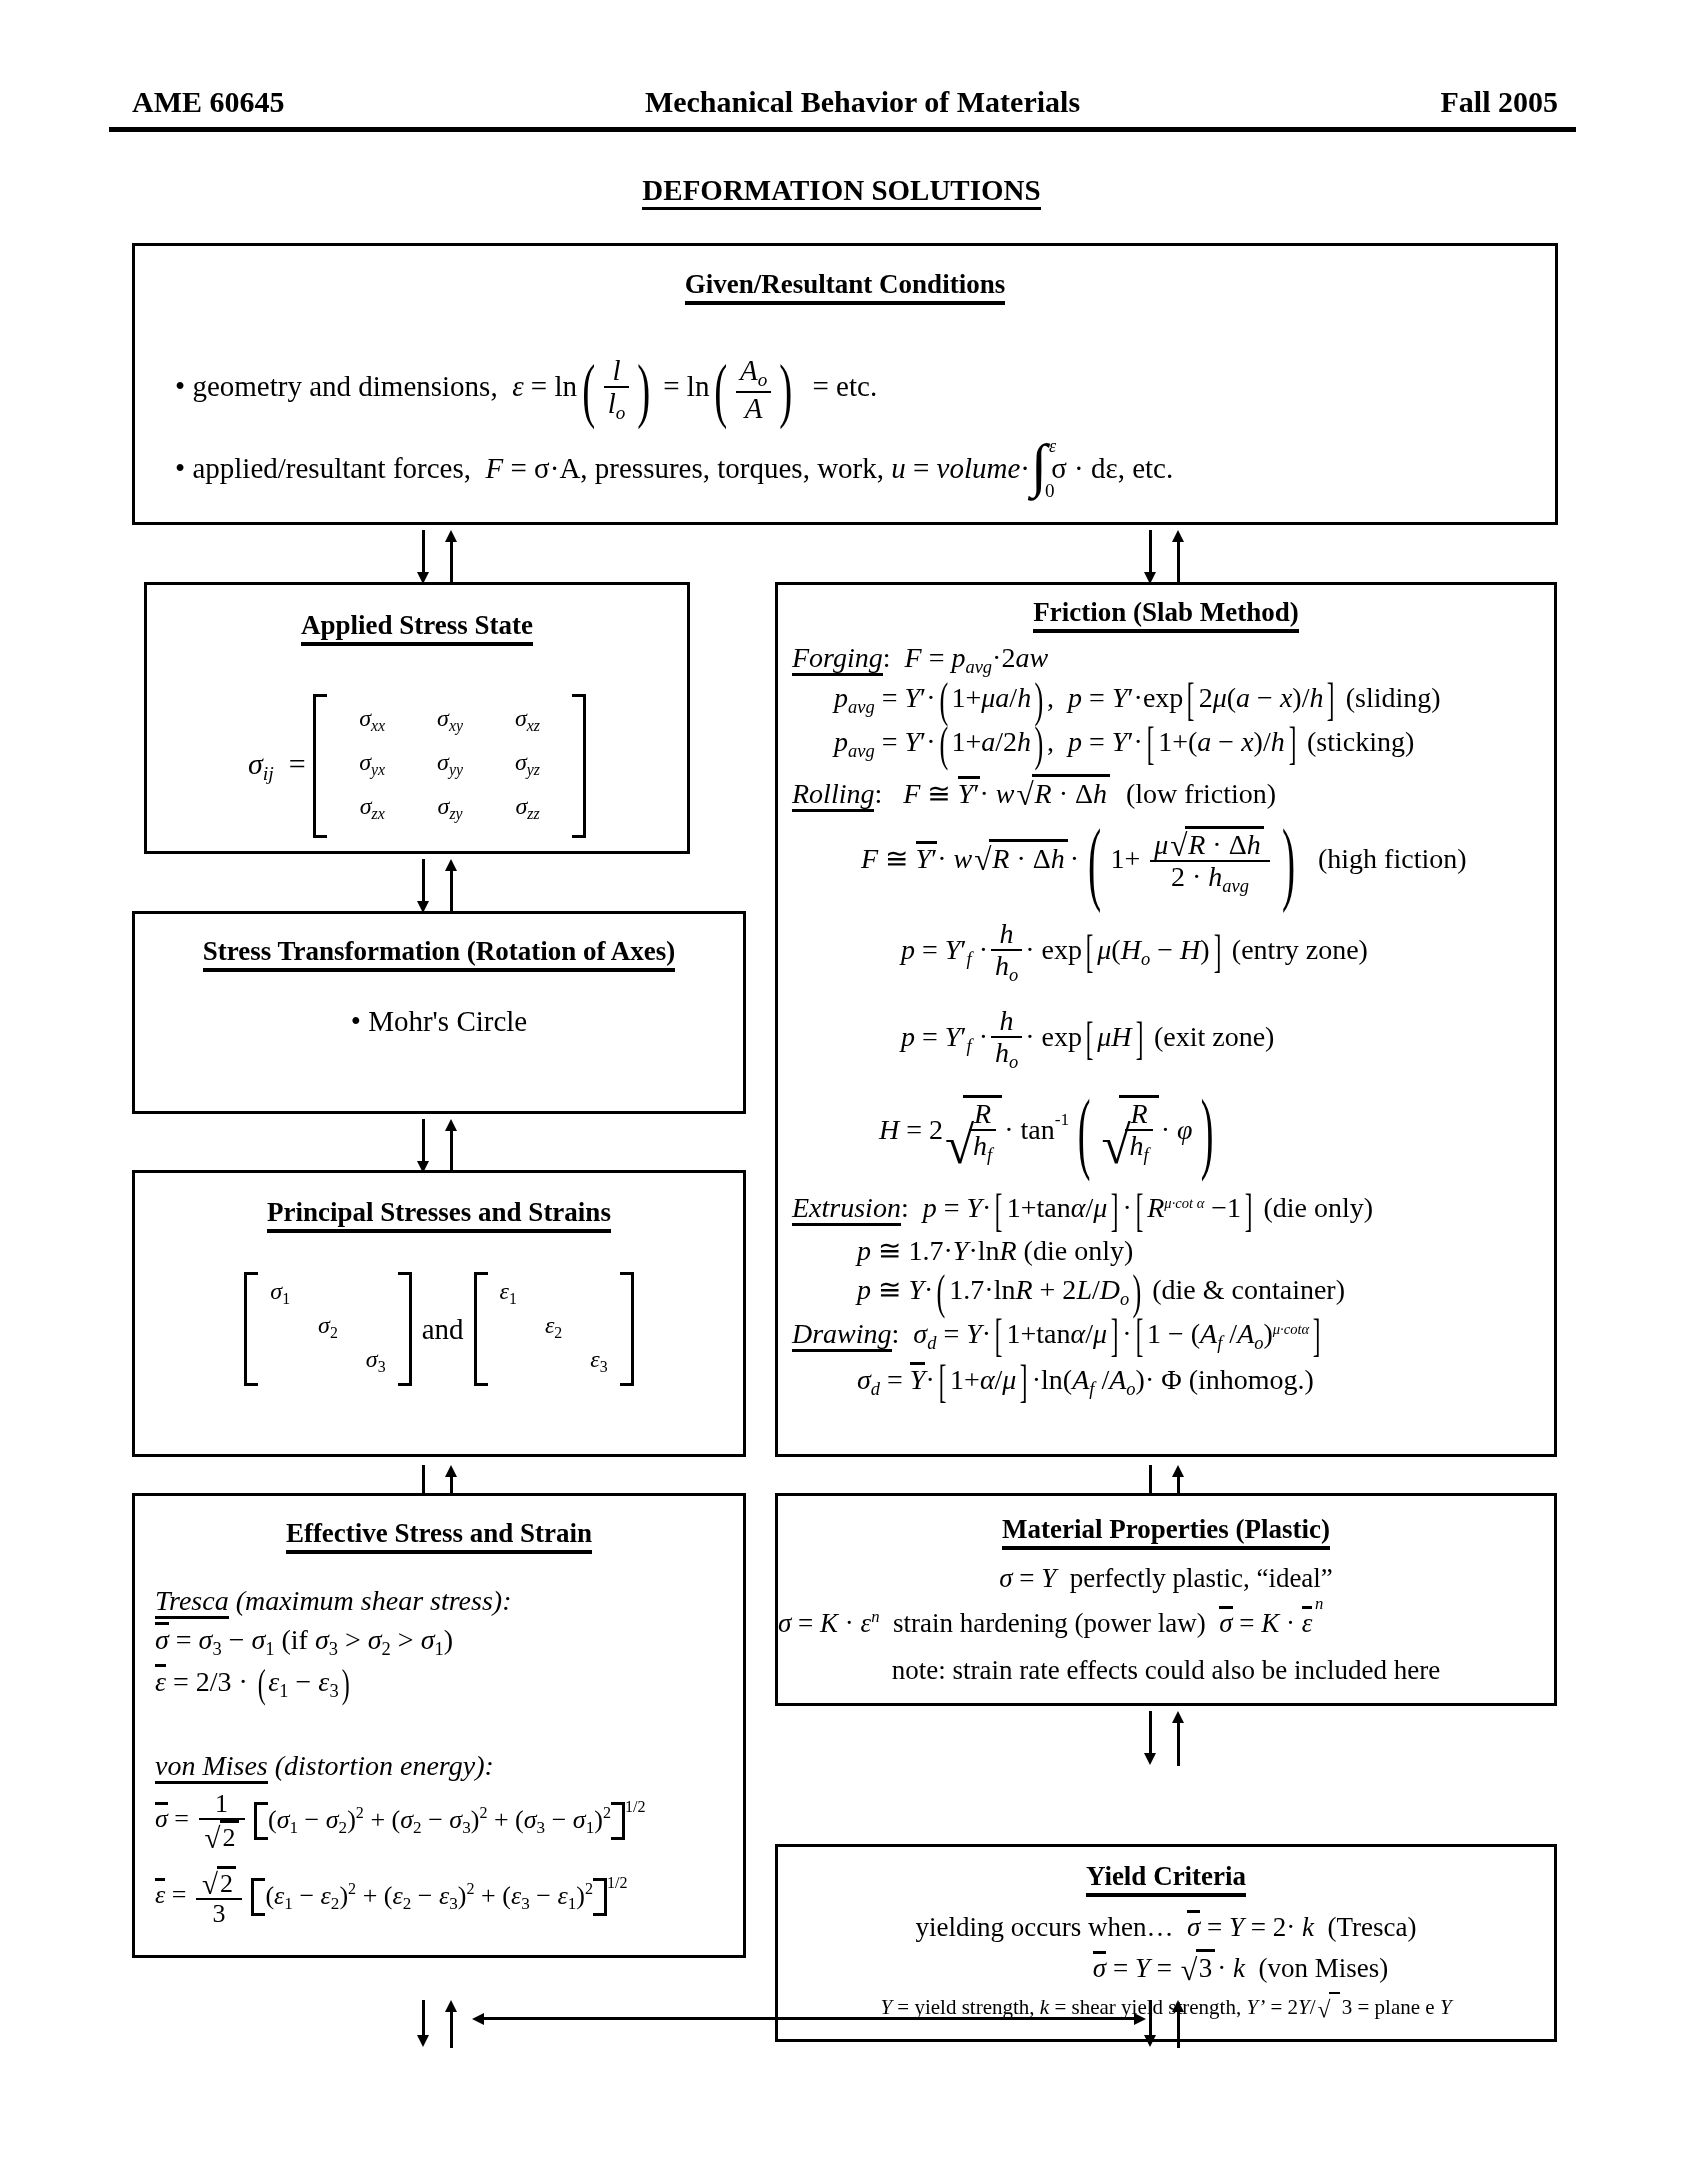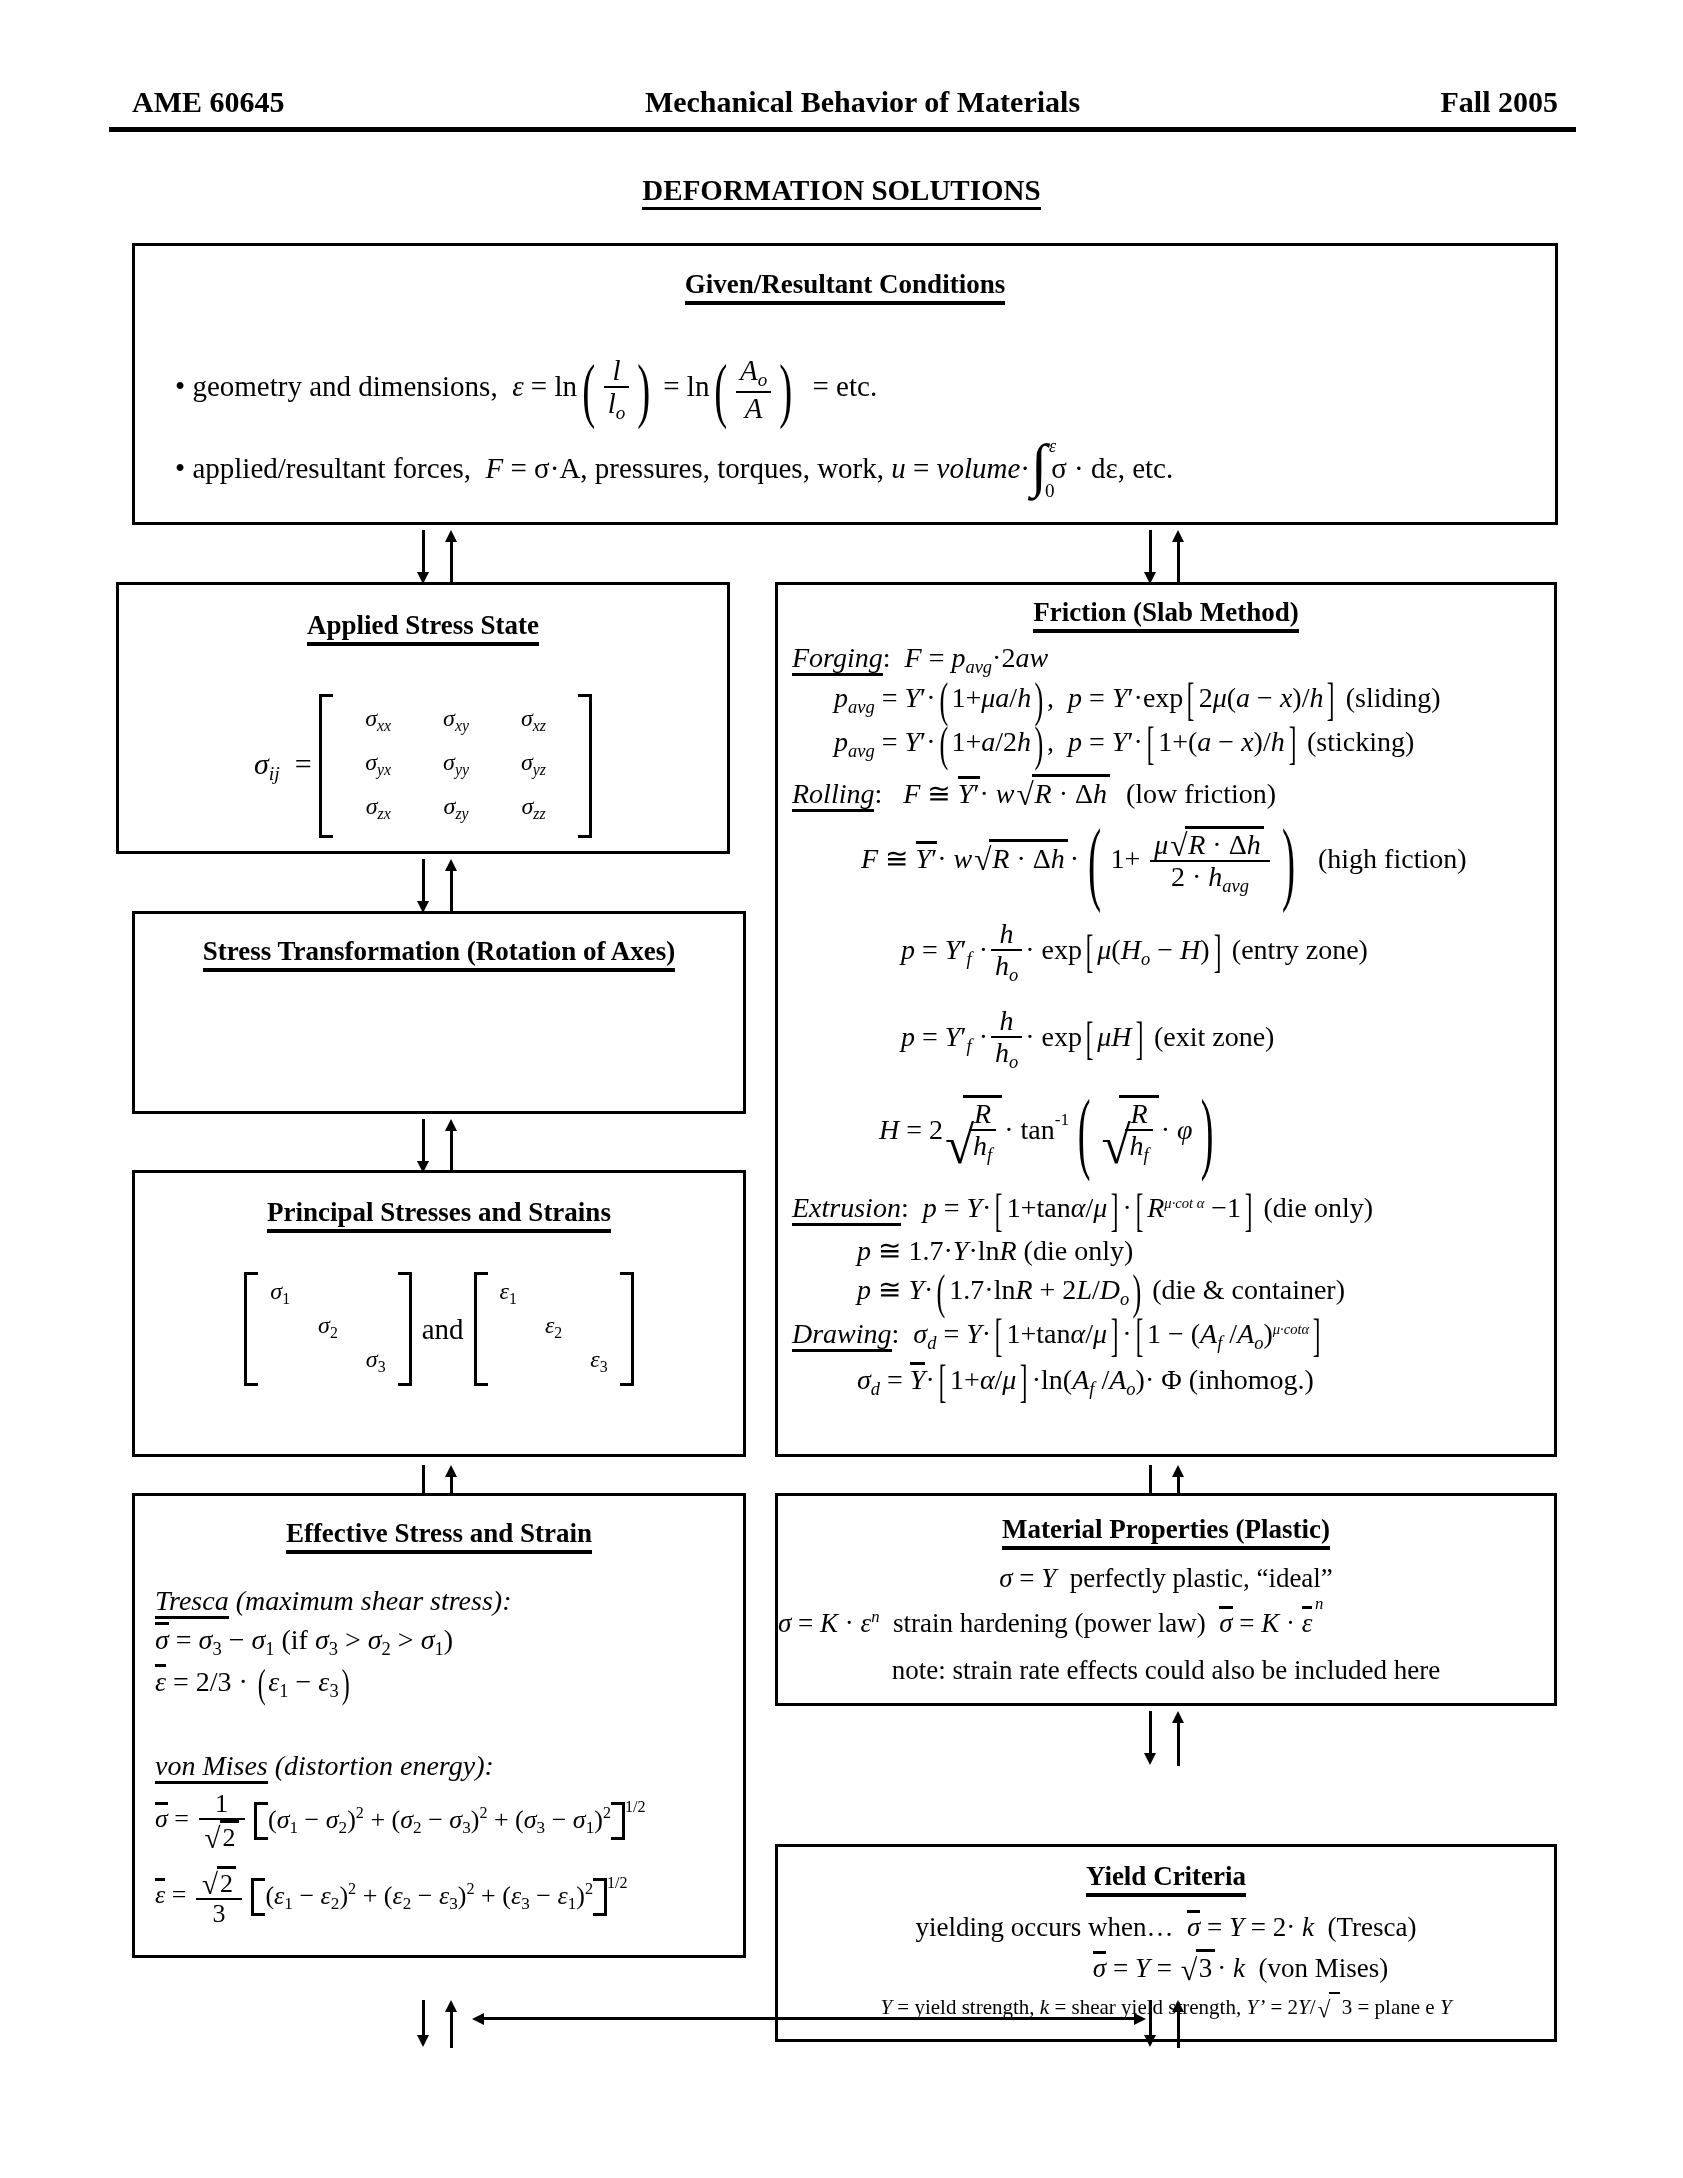--- a/index.html
+++ b/index.html
@@ -139,21 +139,21 @@
     <div class="arr-up" style="left:34px; top:8px; height:47px;"></div>
     <div class="arr-head-up" style="left:29px; top:0px;"></div>
   </div>
   <div class="conn" style="left:1143px; top:530px; width:50px; height:54px;">
     <div class="arr-dn" style="left:6px; top:0; height:46px;"></div>
     <div class="arr-head-dn" style="left:1px; top:42px;"></div>
     <div class="arr-up" style="left:34px; top:8px; height:47px;"></div>
     <div class="arr-head-up" style="left:29px; top:0px;"></div>
   </div>
 
-  <div class="box" style="left:116px; top:582px; width:614px; height:272px;">
+  <div class="box" style="left:144px; top:582px; width:546px; height:272px;">
     <div class="box-title" style="margin-top:25px;">
       <span>Applied Stress State</span>
     </div>
     <div style="position:absolute; left:0; top:109px; width:100%; display:flex; justify-content:center; align-items:center;">
       <span class="m" style="font-size:30px;"><i>σ</i><span class="sub">ij</span>
         &nbsp;<span>=</span>&nbsp;</span>
       <span class="brk">
         <span class="inner">
           <table class="mtx">
             <tbody>
@@ -184,20 +184,21 @@
     <div class="arr-head-dn" style="left:1px; top:42px;"></div>
     <div class="arr-up" style="left:34px; top:8px; height:47px;"></div>
     <div class="arr-head-up" style="left:29px; top:0px;"></div>
   </div>
 
   <div class="box" style="left:132px; top:911px; width:614px; height:203px;">
     <div class="box-title" style="margin-top:22px;">
       <span>Stress Transformation (Rotation of Axes)</span>
     </div>
     <div style="position:absolute; left:0; top:89px; width:100%; text-align:center; font-size:29px; line-height:1.3;">
+      <div>•&nbsp;<span>Mohr's Circle</span></div>
     </div>
   </div>
 
   <div class="conn" style="left:416px; top:1119px; width:50px; height:54px;">
     <div class="arr-dn" style="left:6px; top:0; height:46px;"></div>
     <div class="arr-head-dn" style="left:1px; top:42px;"></div>
     <div class="arr-up" style="left:34px; top:8px; height:47px;"></div>
     <div class="arr-head-up" style="left:29px; top:0px;"></div>
   </div>
 

